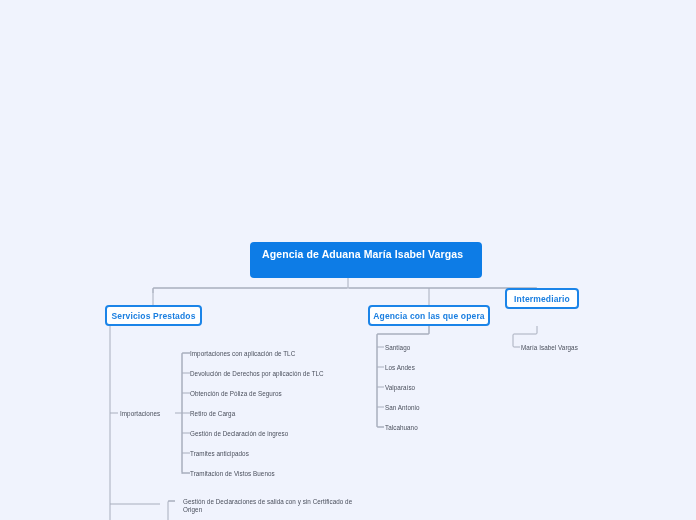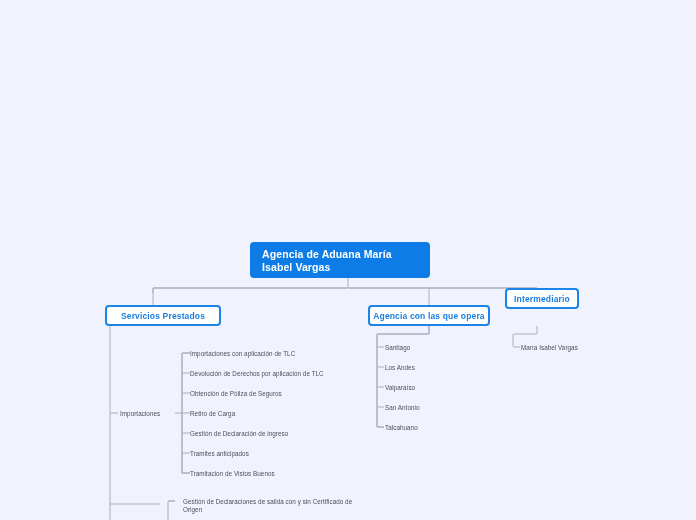--- a/index.html
+++ b/index.html
@@ -33,21 +33,21 @@
     fill: none;
     stroke: #a8aebd;
     stroke-width: 1;
   }
 
   
   .node-root {
     position: absolute;
     left: 250px;
     top: 242px;
-    width: 180px;
+    width: 232px;
     height: 36px;
     box-sizing: border-box;
     background: #0d7ce6;
     border-radius: 4px;
     color: #ffffff;
     font-size: 10.5px;
     font-weight: bold;
     line-height: 12.5px;
     letter-spacing: 0.1px;
     padding: 6px 10px 0 12px;
@@ -62,21 +62,21 @@
     border-radius: 4px;
     color: #1b7fe0;
     font-size: 8.5px;
     font-weight: bold;
     letter-spacing: 0.15px;
     display: flex;
     align-items: center;
     justify-content: center;
     white-space: nowrap;
   }
-  #node-servicios  { left: 105px; top: 305px; width: 116px;  height: 21px; }
+  #node-servicios  { left: 105px; top: 305px; width: 97px;  height: 21px; }
   #node-aduana     { left: 368px; top: 305px; width: 122px; height: 21px; }
   #node-intermed   { left: 505px; top: 288px; width: 74px;  height: 21px; }
 
   
   .leaf {
     position: absolute;
     color: #4a4f5c;
     font-size: 6.3px;
     letter-spacing: 0.05px;
     white-space: nowrap;

